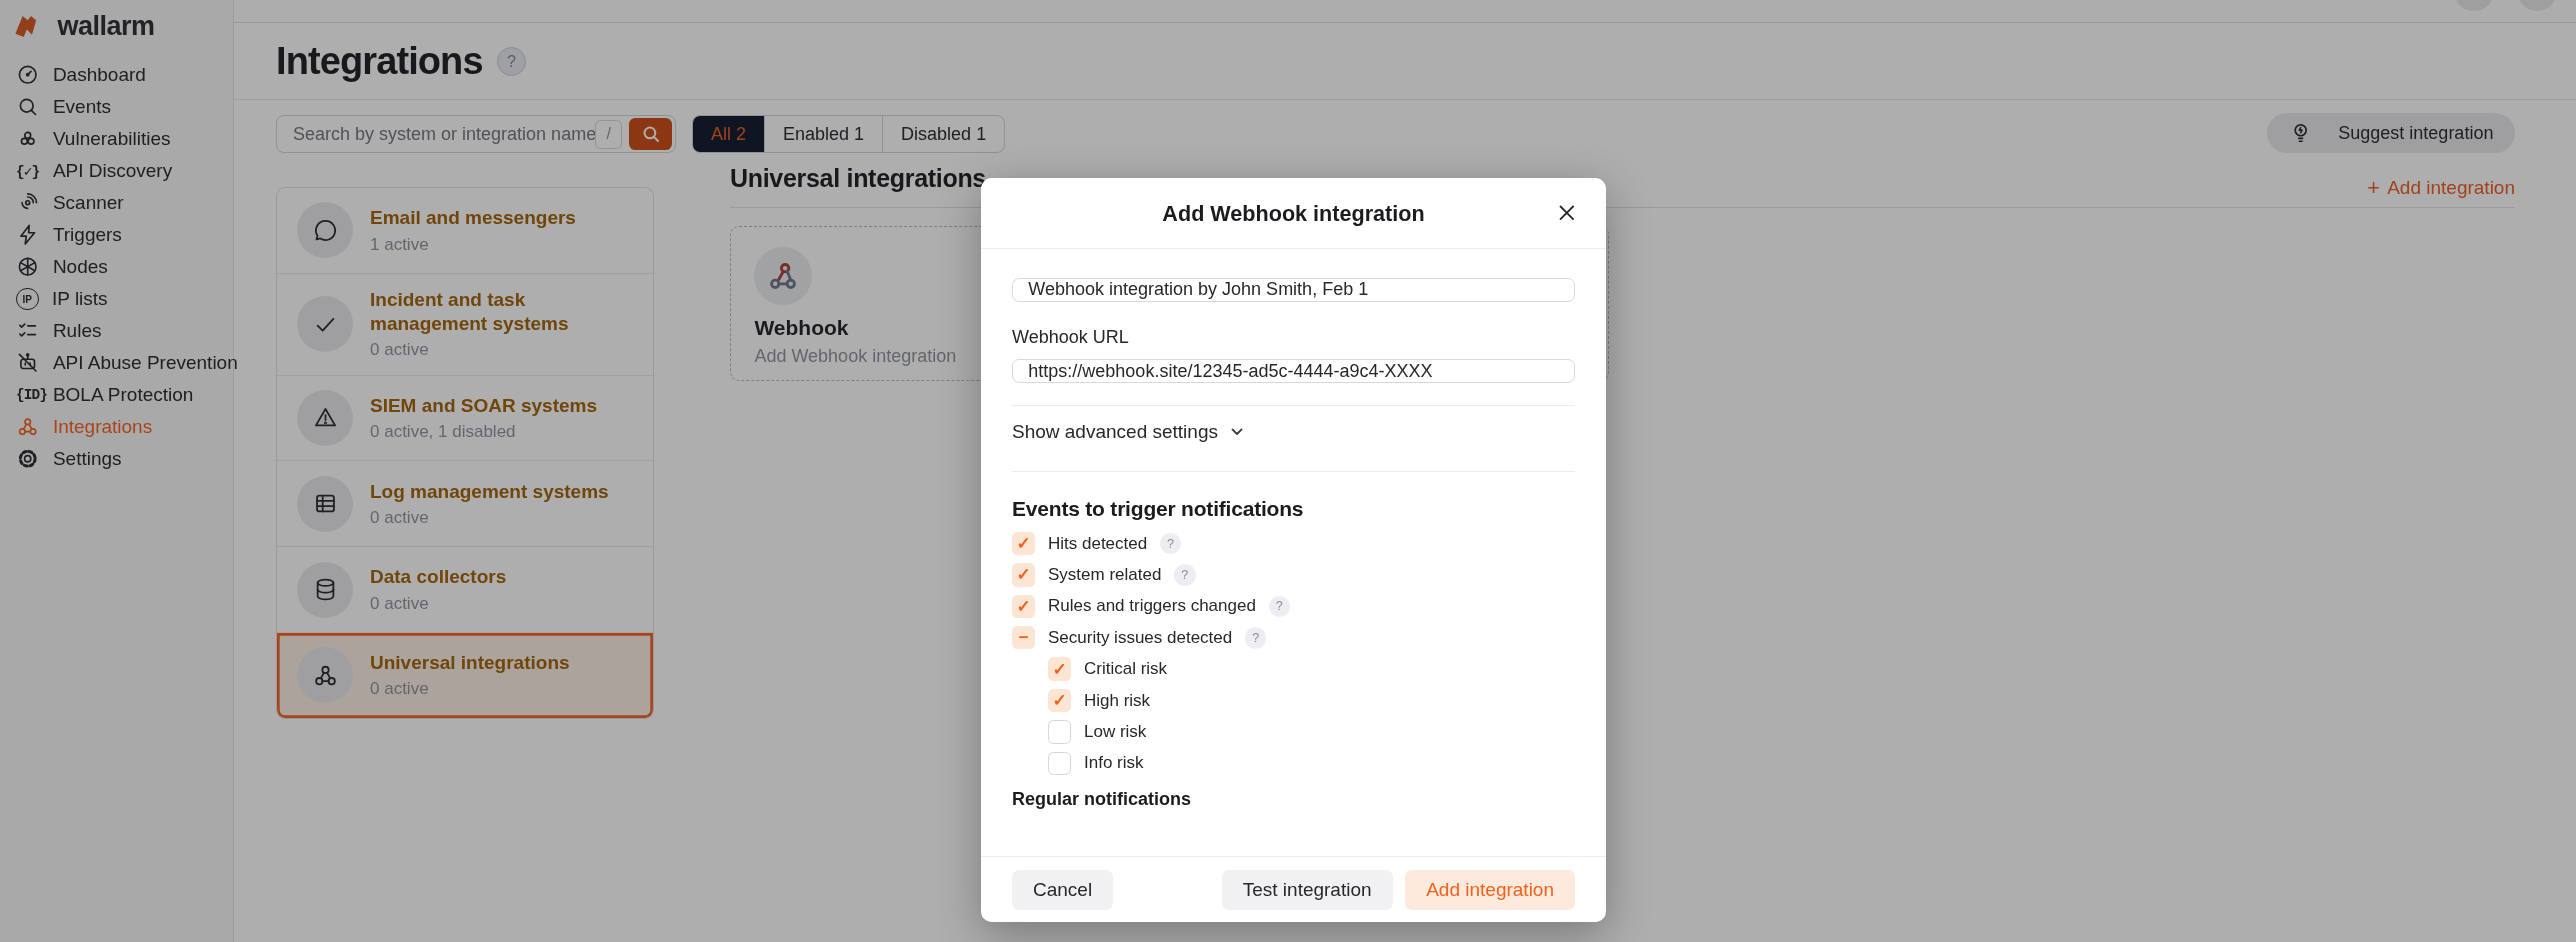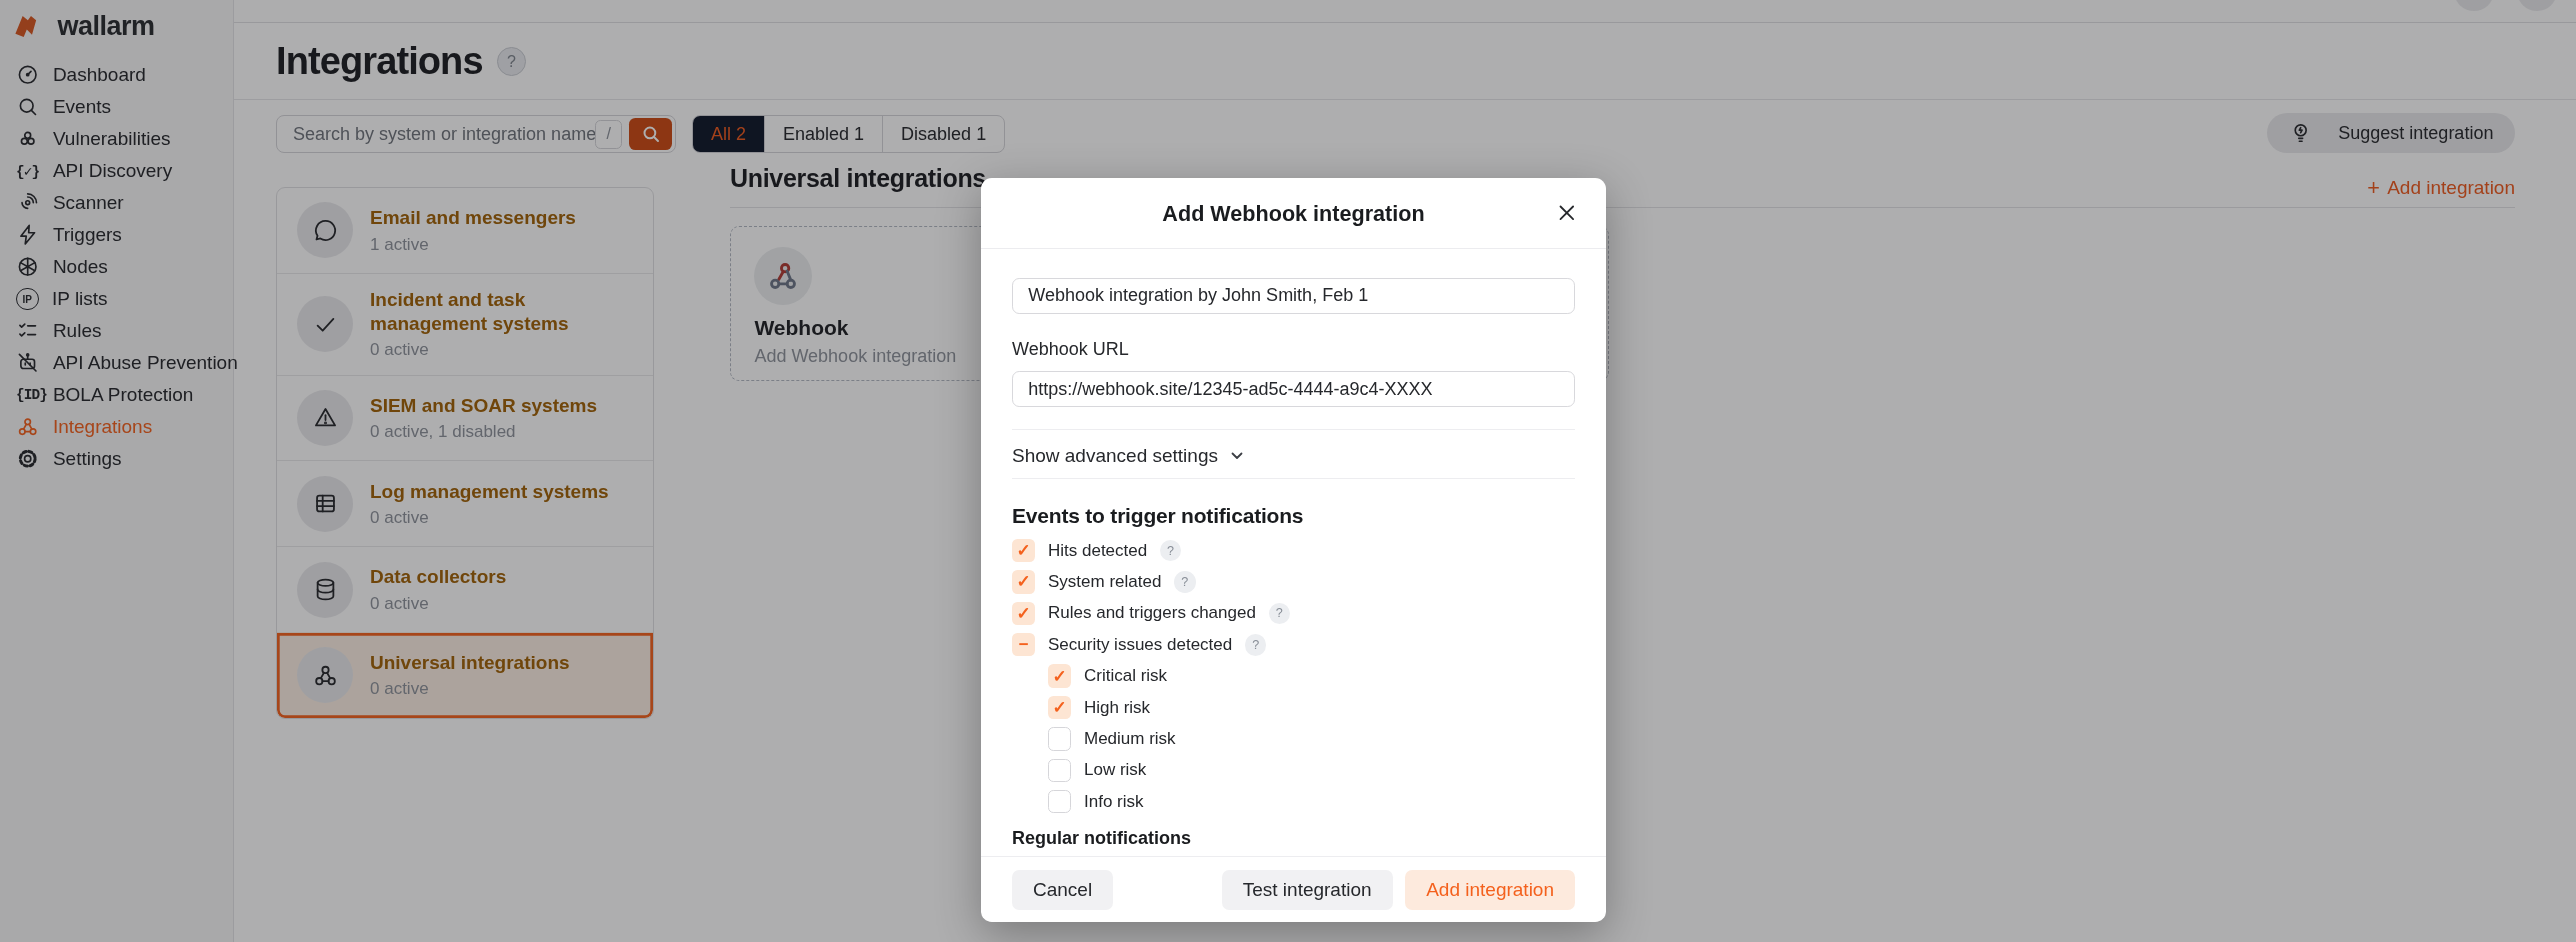--- a/index.html
+++ b/index.html
@@ -62,26 +62,26 @@
   .wc-title { font-size:21px; font-weight:bold; margin-top:11.7px; color:#1f2125; }
   .wc-sub { font-size:18px; color:#8d929b; margin-top:6.3px; }
 
   
   .overlay { position:absolute; inset:0; background:rgba(17,18,20,0.34); z-index:40; }
   .modal { position:absolute; left:981px; top:178px; width:625px; height:744px; background:#fff; border-radius:10.8px; box-shadow:0 12.6px 45px rgba(0,0,0,0.3); z-index:50; display:flex; flex-direction:column; }
   .m-header { position:relative; flex:none; padding:22.5px 0 21px; border-bottom:1.8px solid #ececef; }
   .m-title { text-align:center; font-size:21.6px; font-weight:bold; color:#1a1c1f; }
   .m-close { position:absolute; right:25px; top:20px; width:29px; height:29px; background:none; border:none; cursor:pointer; display:flex; align-items:center; justify-content:center; }
   .m-body { flex:1; padding:0 31px; overflow:hidden; }
-  .m-input { width:100%; height:36px; border:1.8px solid #d8d8dc; border-radius:7.2px; font-size:18px; color:#26282c; padding:0 15.3px; font-family:inherit; outline:none; background:#fff; }
+  .m-input { width:100%; height:24px; border:1.8px solid #d8d8dc; border-radius:7.2px; font-size:18px; color:#26282c; padding:0 15.3px; font-family:inherit; outline:none; background:#fff; }
   .name-input { margin-top:29px; }
   .url-label { margin-top:25px; font-size:18px; color:#26282c; }
   .url-input { margin-top:11.7px; }
   .m-div { border-top:1.8px solid #ededf0; margin-top:21.6px; }
-  .advanced { margin-top:15.3px; margin-bottom:11px; display:flex; align-items:center; gap:10.8px; font-size:19px; color:#26282c; cursor:pointer; }
+  .advanced { margin-top:15.3px; margin-bottom:28px; display:flex; align-items:center; gap:10.8px; font-size:19px; color:#26282c; cursor:pointer; }
   .events-h { margin-top:25px; font-size:21px; font-weight:bold; color:#1a1c1f; letter-spacing:-0.2px; }
   .cb-row { display:flex; align-items:center; gap:12.6px; margin-top:8px; }
   .cb-row.first { margin-top:10.8px; }
   .cb-row.indent { margin-left:36px; }
   .cb { width:23.4px; height:23.4px; border-radius:5.4px; flex:none; display:flex; align-items:center; justify-content:center; font-size:17px; font-weight:bold; cursor:pointer; }
   .cb .mark { display:none; line-height:1; }
   .cb[data-state="checked"] { background:#fde5d3; color:#f4611d; }
   .cb[data-state="checked"] .mk-check { display:block; }
   .cb[data-state="indeterminate"] { background:#fde5d3; color:#f4611d; }
   .cb[data-state="indeterminate"] .mk-minus { display:block; }
@@ -397,24 +397,20 @@
       <span class="cb-label">Critical risk</span>
     </div>
     <div class="cb-row indent">
       <span class="cb" data-state="checked">
           <span class="mark mk-check">✓</span>
         </span>
       <span class="cb-label">High risk</span>
     </div>
     <div class="cb-row indent">
       <span class="cb" data-state="unchecked"></span>
-      <span class="cb-label">Medium risk</span>
-    </div>
-    <div class="cb-row indent">
-      <span class="cb" data-state="unchecked"></span>
       <span class="cb-label">Low risk</span>
     </div>
     <div class="cb-row indent">
       <span class="cb" data-state="unchecked"></span>
       <span class="cb-label">Info risk</span>
     </div>
 
     <div class="regular-h">Regular notifications</div>
     
   </div>

